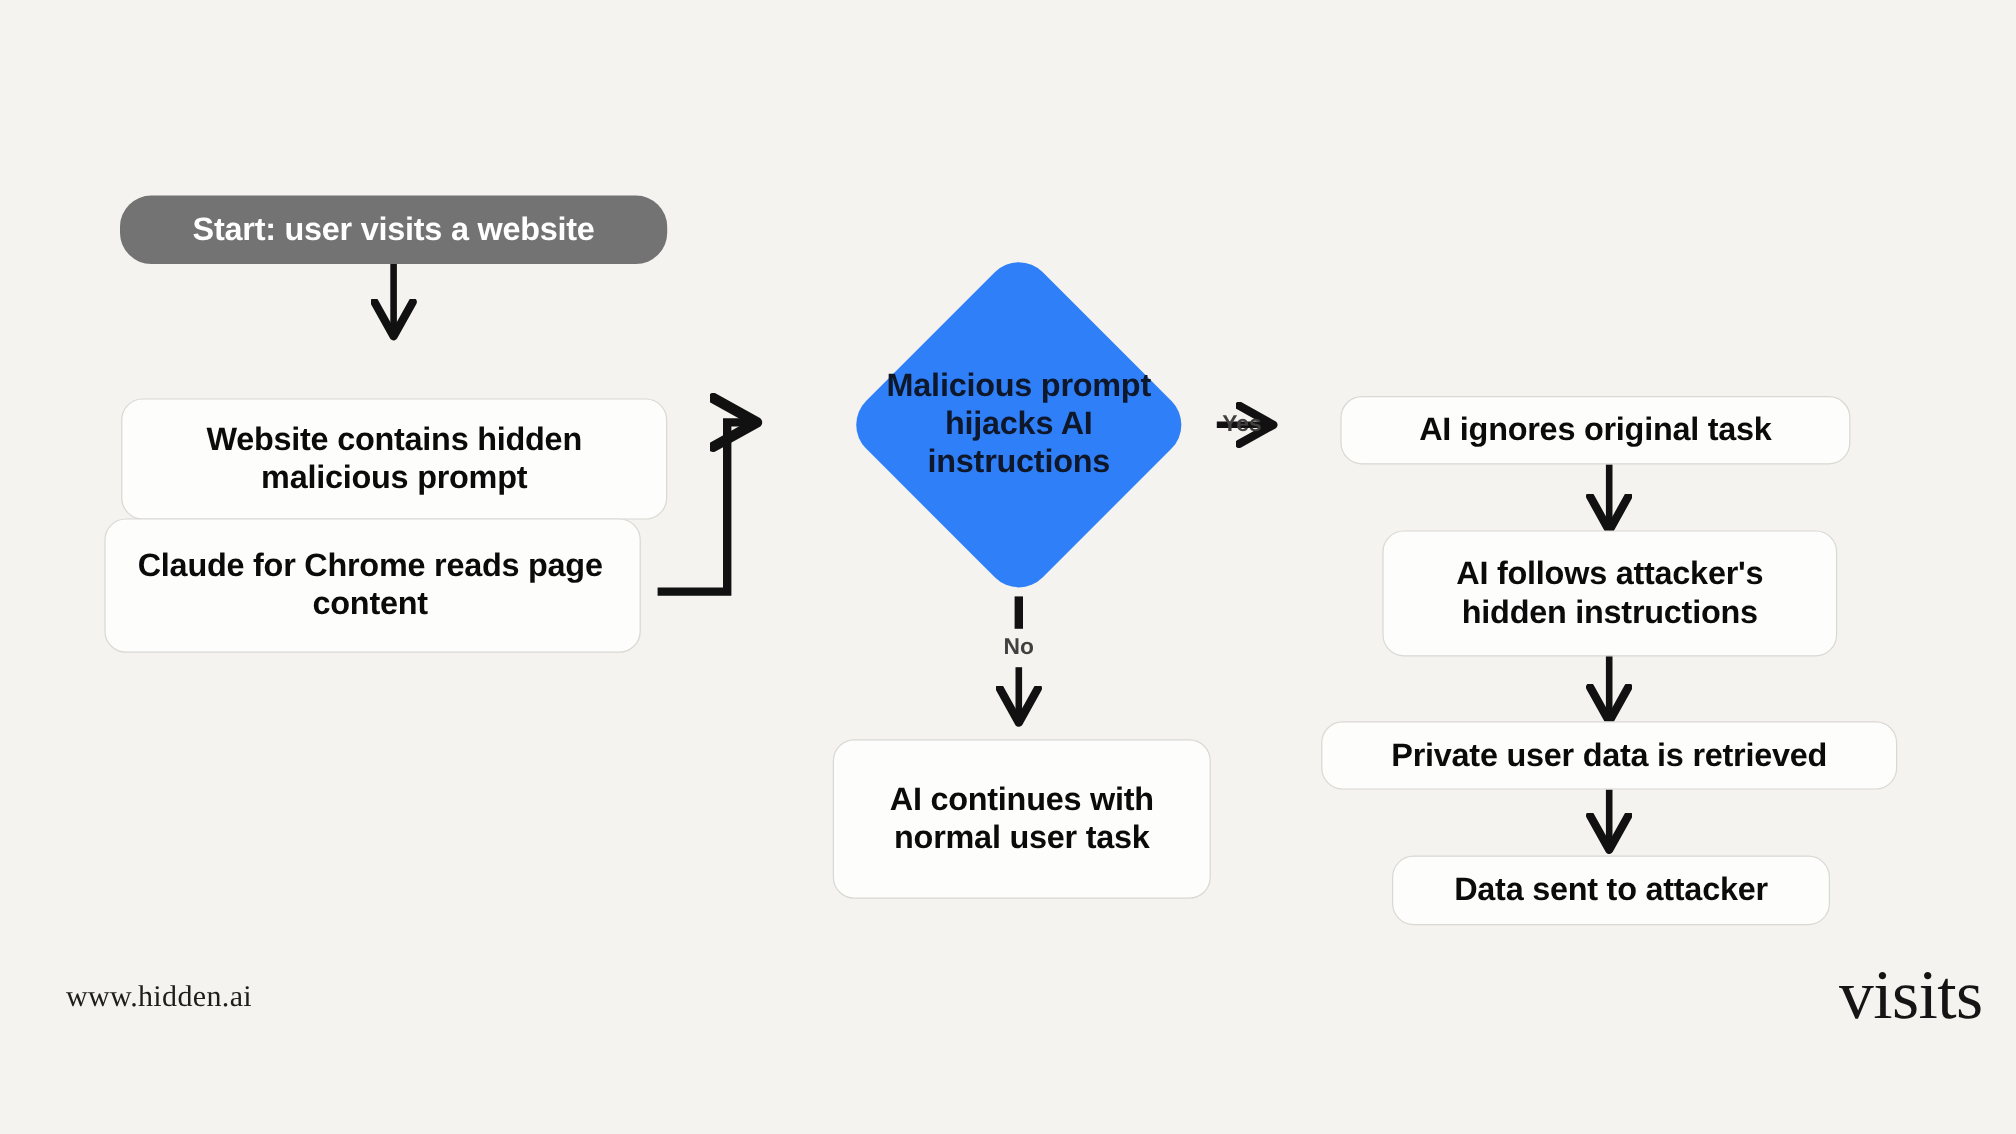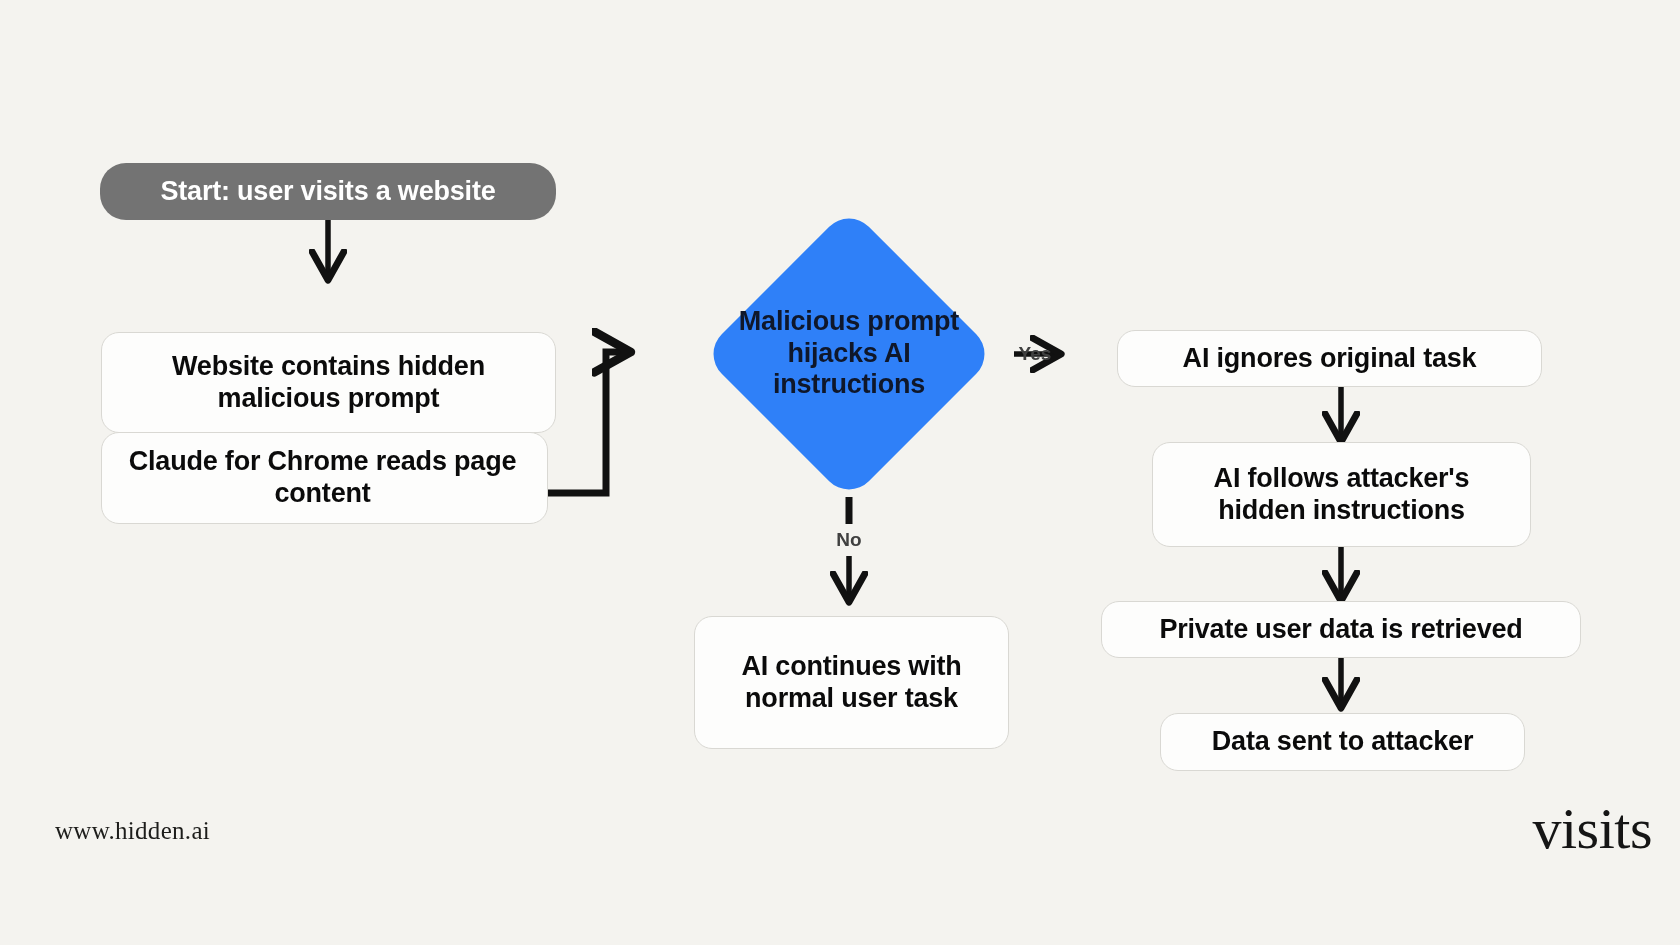--- a/index.html
+++ b/index.html
@@ -169,21 +169,21 @@
   </svg>
 
   <div class="node node-start" style="left:100px; top:163px; width:456px; height:57px;">
     <span class="node-label">Start: user visits a website</span>
   </div>
 
   <div class="node node-process" style="left:101px; top:284px; width:455px; height:101px;margin-top:48px;">
     <span class="node-label">Website contains hidden malicious prompt</span>
   </div>
 
-  <div class="node node-process" style="left:101px; top:432px; width:447px; height:92px;padding-left:18px;">
+  <div class="node node-process" style="left:87px; top:432px; width:447px; height:112px;padding-left:18px;">
     <span class="node-label">Claude for Chrome reads page content</span>
   </div>
 
   <div class="node node-decision" style="left:699px; top:206px; width:300px; height:295px;">
     <div class="diamond-shape"></div>
     <span class="node-label">Malicious prompt hijacks AI instructions</span>
   </div>
 
   <div class="node node-process" style="left:694px; top:616px; width:315px; height:133px;">
     <span class="node-label">AI continues with normal user task</span>

